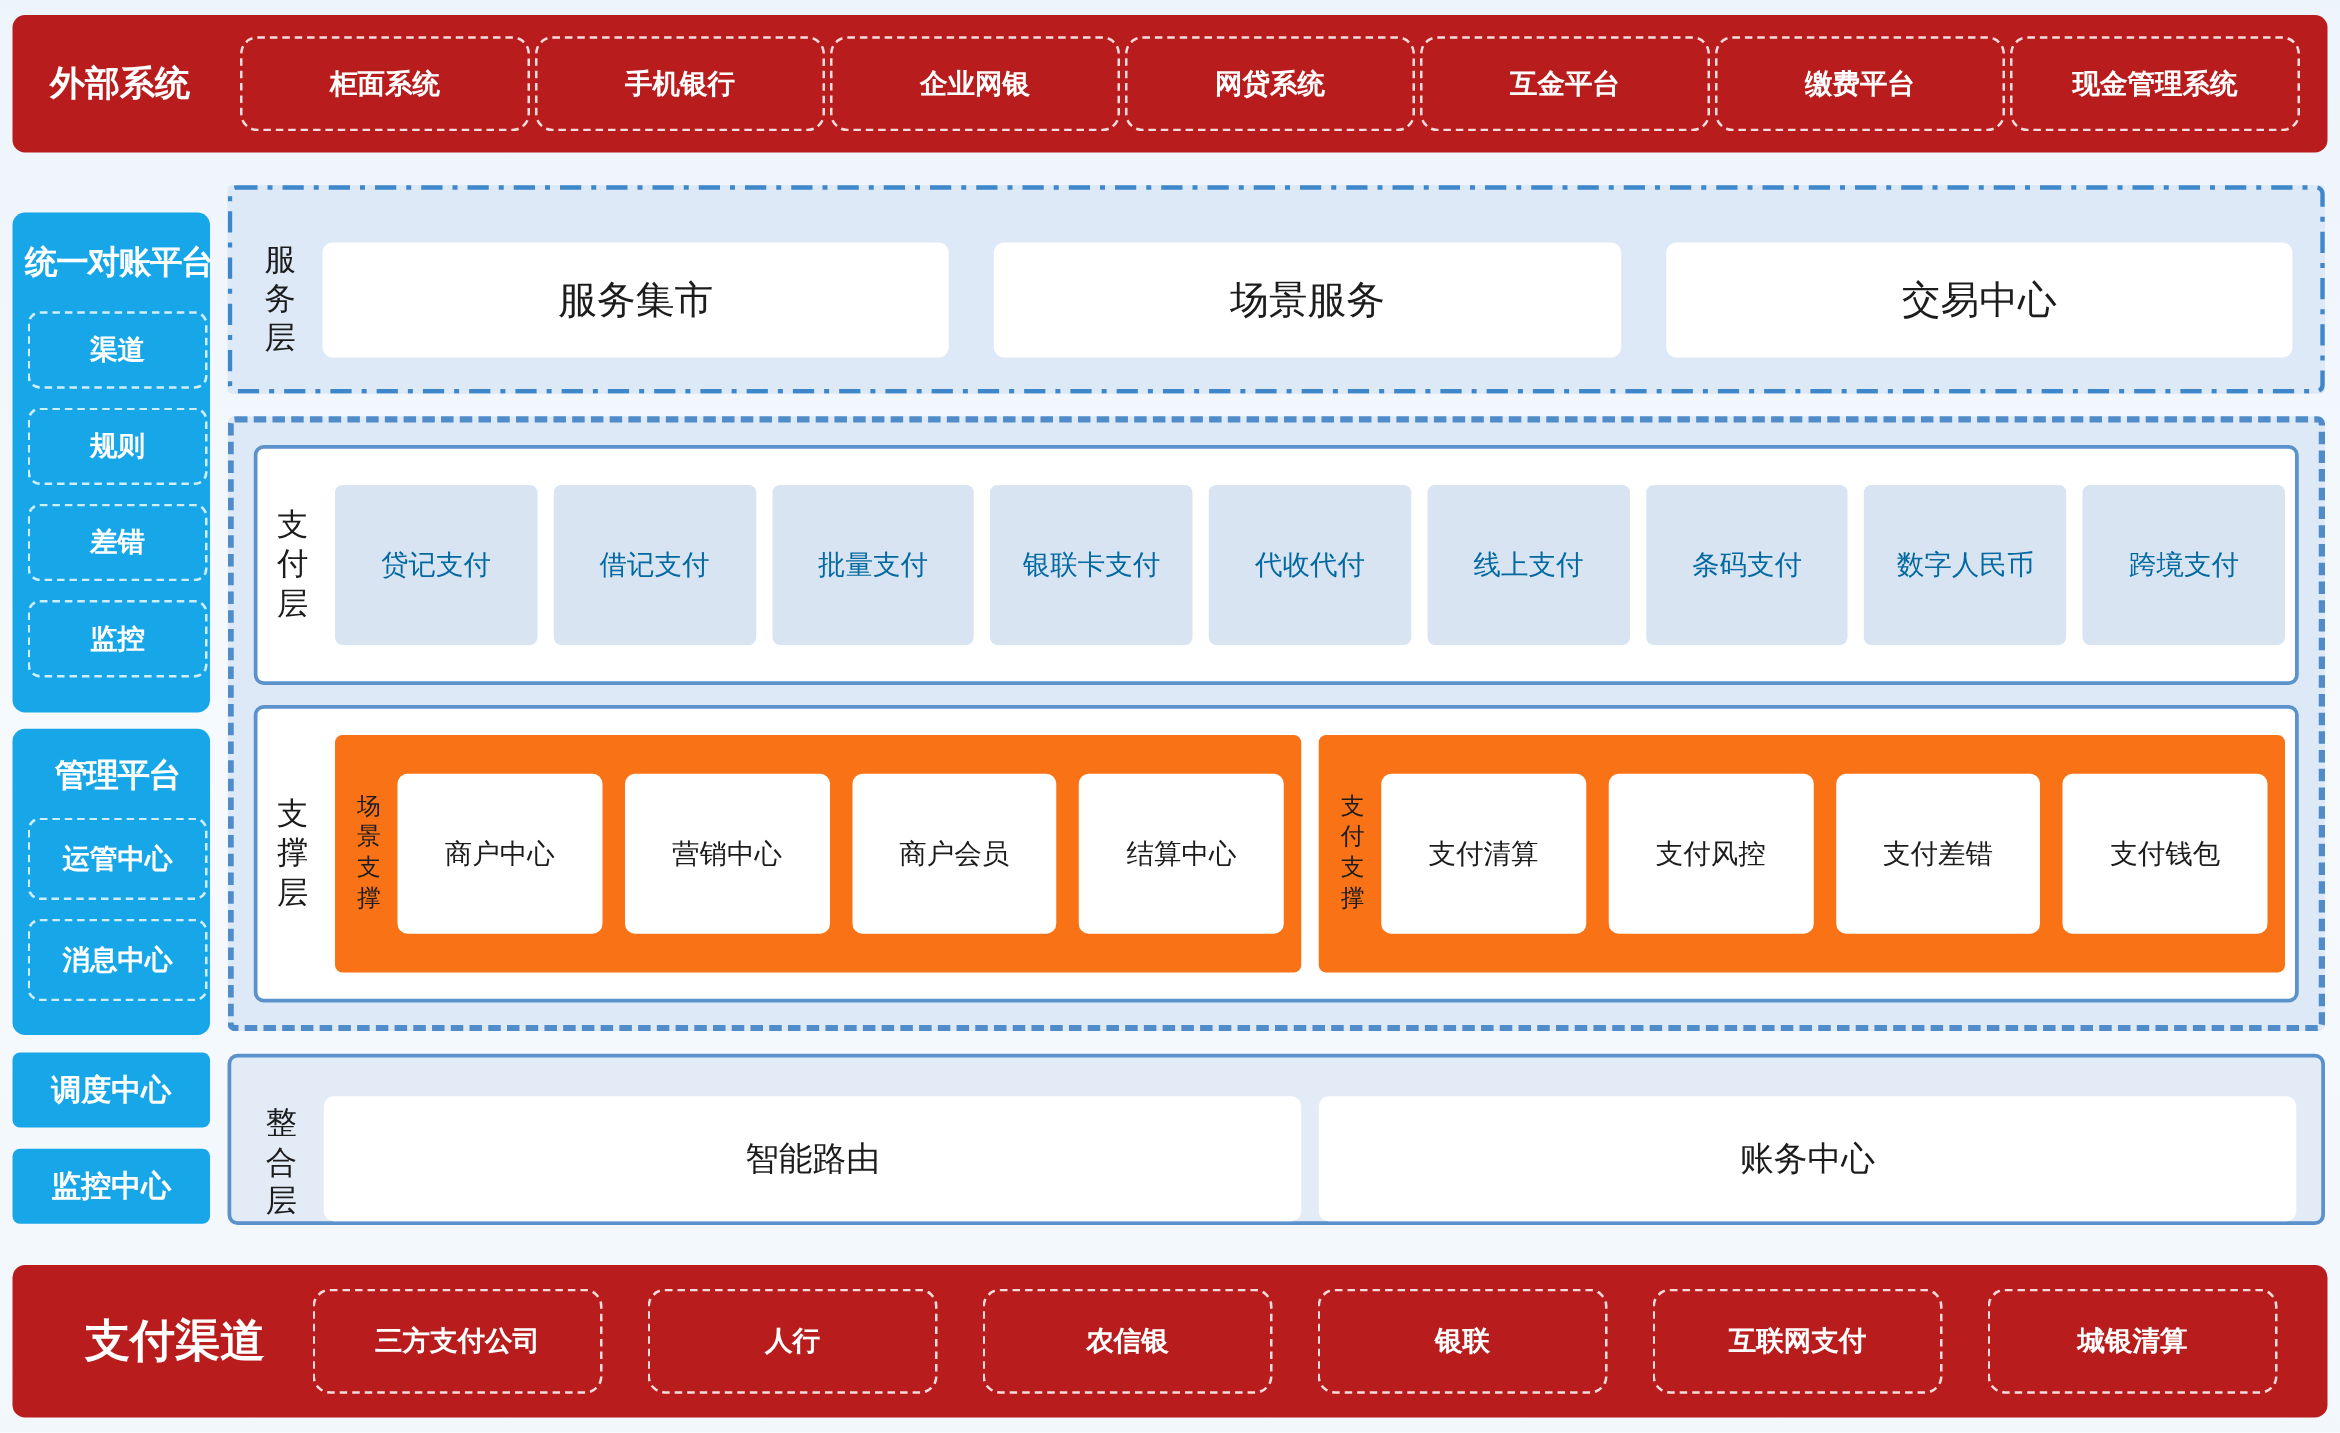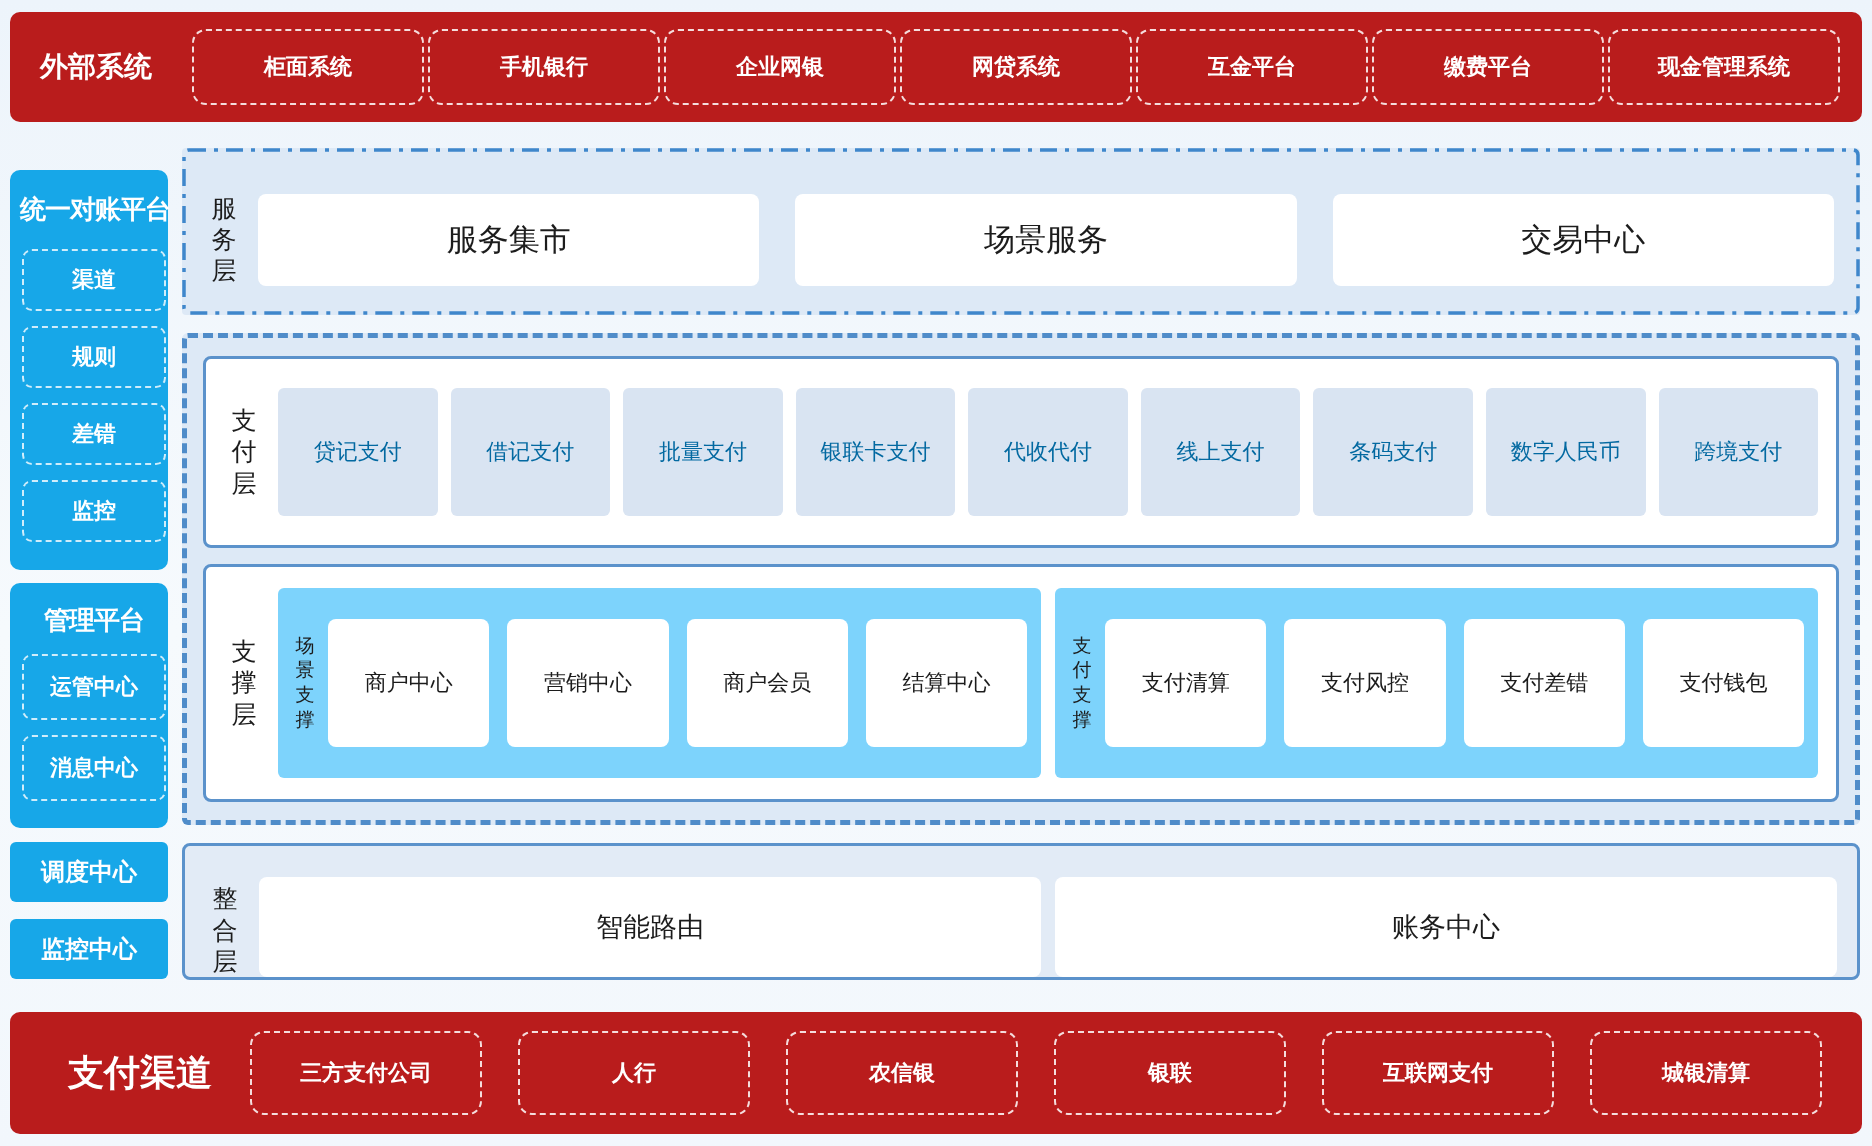--- a/index.html
+++ b/index.html
@@ -75,33 +75,33 @@
   .service-boxes .white-box { flex:1; font-size:31px; }
   
   .mid-container {
     position:absolute; top:185px; left:0; width:1678px; height:492px;
     background:#dde9f6; border:5px dashed #4f8cc9; border-radius:6px;
     padding:18px 16px;
     display:flex; flex-direction:column; gap:16px;
   }
   .layer-box {
     background:#fff; border:3px solid #5b92cb; border-radius:8px;
-    display:flex; align-items:center; padding:0 18px;
+    display:flex; align-items:center; padding:0 8px;
   }
   .pay-layer { height:192px; }
   .pay-items { flex:1; display:flex; gap:13px; height:128px; }
   .pay-item {
     flex:1; background:#d9e4f2; border-radius:6px;
     display:flex; align-items:center; justify-content:center;
     font-size:22px; color:#0369a1; white-space:nowrap;
   }
   .support-layer { flex:1; }
   .support-groups { flex:1; display:flex; gap:14px; height:190px; }
   .support-group {
-    flex:1; background:#7dd3fc; border-radius:6px;
+    flex:1; background:#f97316; border-radius:6px;
     display:flex; align-items:center; padding:0 14px;
   }
   .sub-label {
     width:26px; flex:0 0 26px; margin-right:10px;
     font-size:19px; color:#1c1c1c; line-height:1.3;
     word-break:break-all; text-align:center;
   }
   .support-items { flex:1; display:flex; gap:18px; height:128px; }
   .support-items .white-box { flex:1; font-size:22px; white-space:nowrap; }
   

